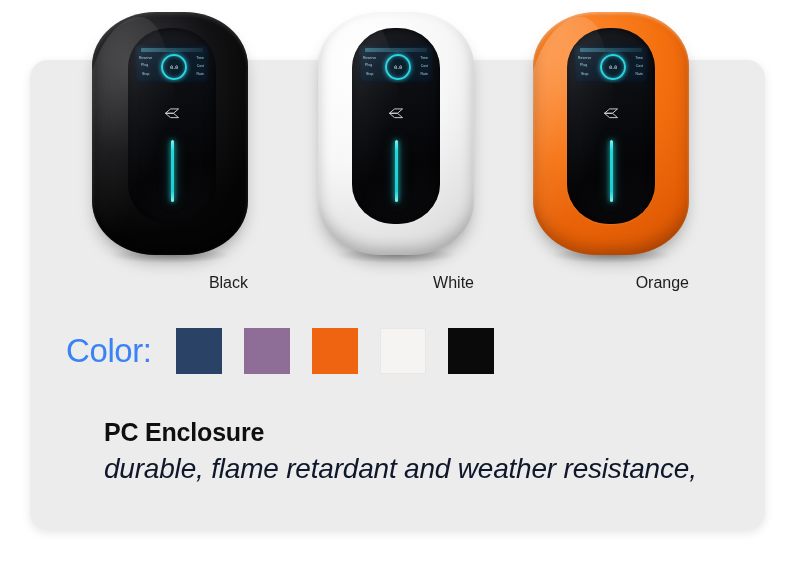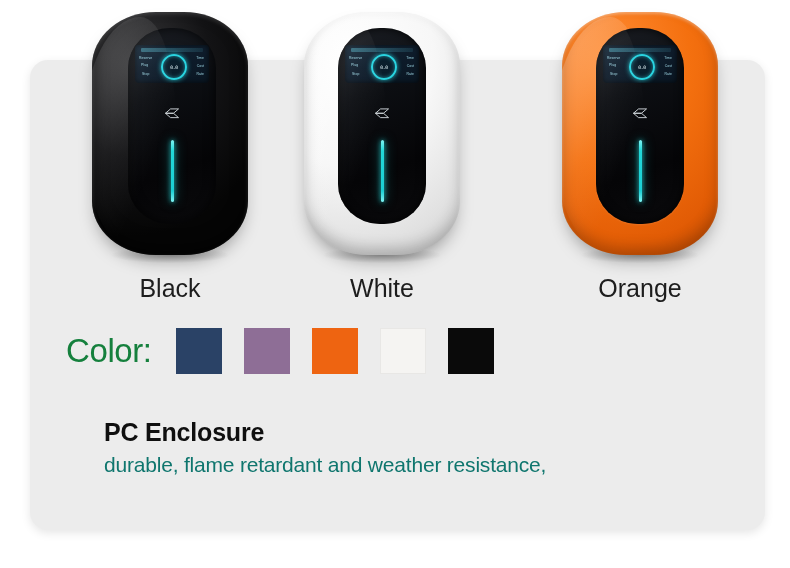--- a/index.html
+++ b/index.html
@@ -36,22 +36,22 @@
     width: 790px;
     height: 300px;
   }
   .device {
     position: absolute;
     top: 12px;
     width: 156px;
     height: 243px;
   }
   .device.black  { left: 92px; }
-  .device.white  { left: 304px; text-decoration: underline; }
-  .device.orange { left: 562px; }
+  .device.white  { left: 318px; text-decoration: underline; }
+  .device.orange { left: 533px; }
 
   
   .body-shell {
     position: absolute;
     inset: 0;
     border-radius: 64px / 54px;
     overflow: hidden;
     box-shadow: 0 10px 18px -6px rgba(0,0,0,0.38);
   }
   .device.black .body-shell {
@@ -213,38 +213,38 @@
     border-radius: 50%;
     background: radial-gradient(ellipse at center, rgba(0,0,0,0.26) 0%, rgba(0,0,0,0) 72%);
     pointer-events: none;
   }
 
   
   .device-label {
     position: absolute;
     top: 262px;
     width: 100%;
-    text-align: center;
-    font-size: 25px;
+    text-align: right;
+    font-size: 16px;
     color: #1d1d1d;
     font-family: "Liberation Sans", sans-serif;
   }
 
   
   #color-row {
     position: absolute;
     left: 36px;
     top: 268px;
     display: flex;
     align-items: center;
     gap: 18px;
   }
   #color-label {
     font-size: 33px;
-    color: #15803d;
+    color: #3b82f6;
     letter-spacing: -0.4px;
   }
   #swatches {
     display: flex;
     gap: 22px;
     margin-left: 6px;
   }
   .swatch {
     width: 46px;
     height: 46px;
@@ -259,24 +259,25 @@
     right: 24px;
   }
   #desc-title {
     font-size: 25px;
     font-weight: bold;
     color: #0f0f0f;
     letter-spacing: -0.2px;
     margin-bottom: 4px;
   }
   .desc-line {
-    font-size: 21px;
-    color: #0f766e;
+    font-size: 28px;
+    color: #0f172a;
     line-height: 1.30;
     letter-spacing: -0.2px;
+    font-style: italic;
   }
 </style>
 </head>
 <body>
 
 <div id="product-card" style="background: rgb(236, 236, 236);"></div>
 
 <div id="device-row">
 
   <div class="device black">

